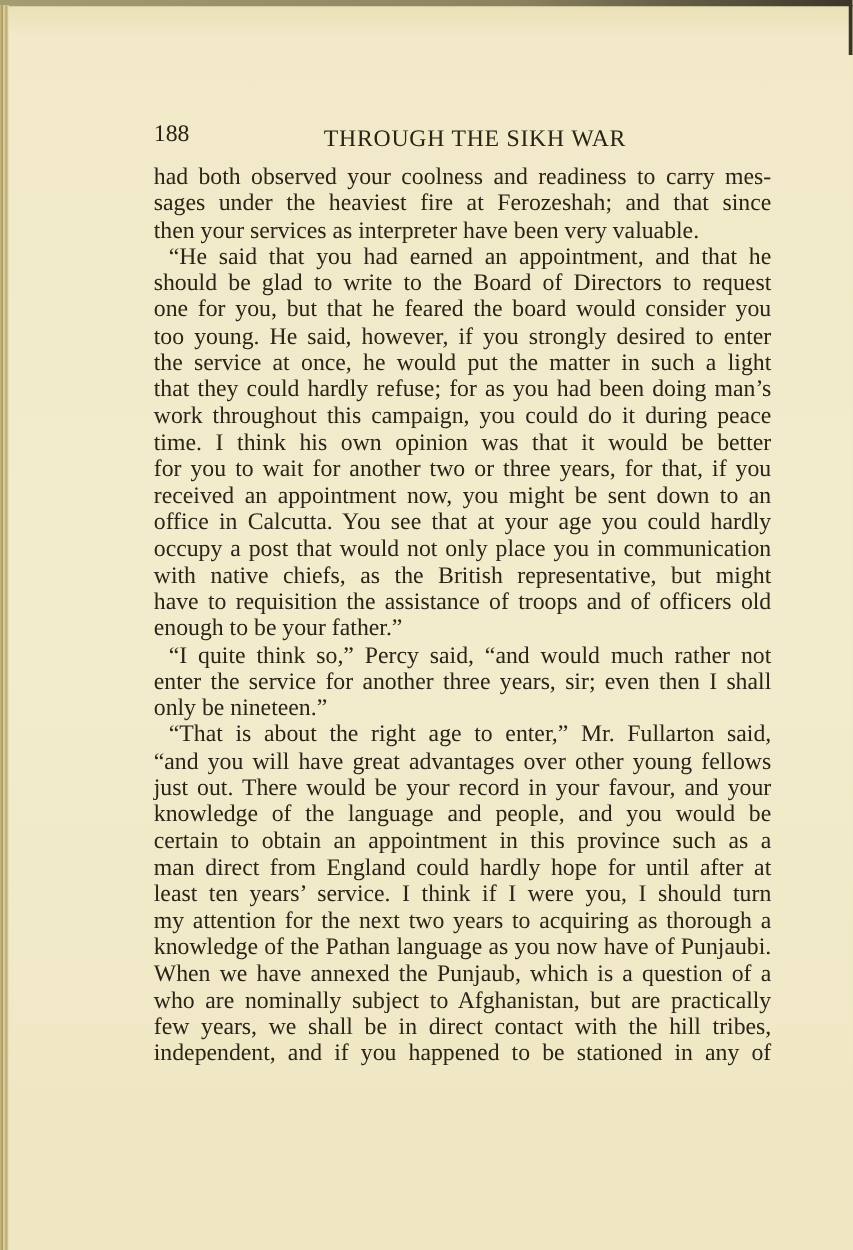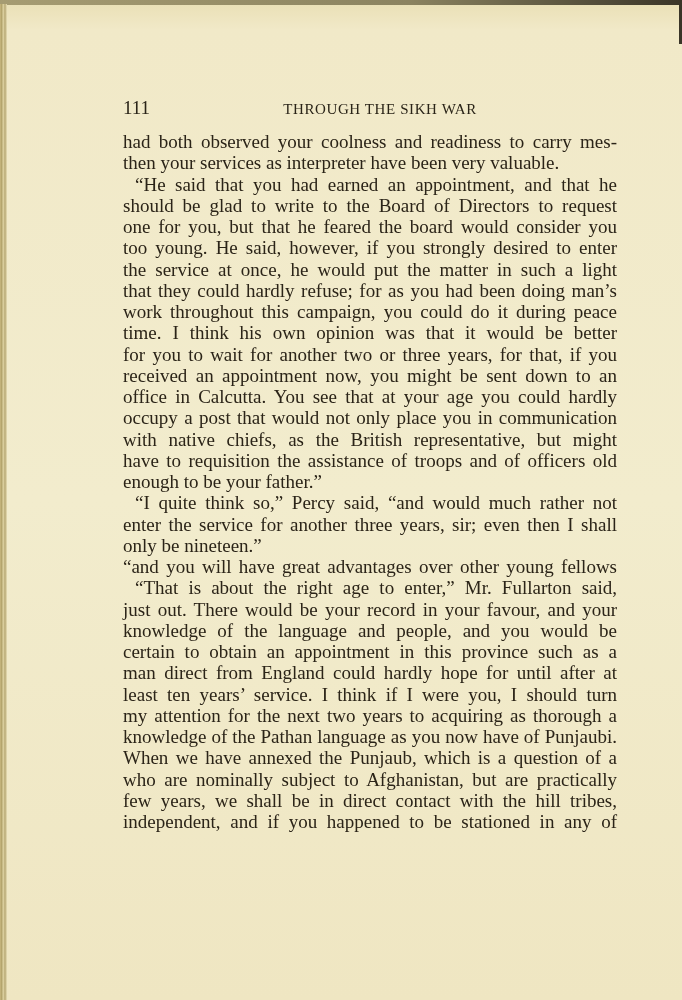--- a/index.html
+++ b/index.html
@@ -28,21 +28,21 @@
   }
   .header {
     position: absolute; top: 97px; left: 123px; width: 494px; height: 24px;
   }
   .page-number {
     position: absolute; left: 0; top: 0;
     font-size: 19px; color: #2a2418;
   }
   .running-head {
     position: absolute; left: 0; right: 0; top: 4px; text-align: center;
-    font-size: 15px; letter-spacing: 0.6px; color: #2a2418;
+    font-size: 19px; letter-spacing: 0.6px; color: #2a2418;
     padding-left: 20px;
   }
   .body-text {
     position: absolute; top: 131px; left: 123px; width: 494px;
     font-size: 19px; line-height: 21.25px; color: #2b2418;
   }
   .line {
     display: block; white-space: nowrap;
     text-align: justify; text-align-last: justify;
     height: 21.25px;
@@ -52,47 +52,48 @@
 </style>
 </head>
 <body>
 
 <div class="page">
   <div class="top-edge"></div>
   <div class="left-edge"></div>
   <div class="right-edge"></div>
 
   <div class="header">
-    <span class="page-number">111</span>
+    <span class="page-number">188</span>
     <span class="running-head">THROUGH THE SIKH WAR</span>
   </div>
 
   <div class="body-text" id="body-text">
       <span class="line">had both observed your coolness and readiness to carry mes-</span>
+      <span class="line">sages under the heaviest fire at Ferozeshah; and that since</span>
       <span class="line last">then your services as interpreter have been very valuable.</span>
       <span class="line indent">“He said that you had earned an appointment, and that he</span>
       <span class="line">should be glad to write to the Board of Directors to request</span>
       <span class="line">one for you, but that he feared the board would consider you</span>
       <span class="line">too young.  He said, however, if you strongly desired to enter</span>
       <span class="line">the service at once, he would put the matter in such a light</span>
       <span class="line">that they could hardly refuse; for as you had been doing man’s</span>
       <span class="line">work throughout this campaign, you could do it during peace</span>
       <span class="line">time.  I think his own opinion was that it would be better</span>
       <span class="line">for you to wait for another two or three years, for that, if you</span>
       <span class="line">received an appointment now, you might be sent down to an</span>
       <span class="line">office in Calcutta.  You see that at your age you could hardly</span>
       <span class="line">occupy a post that would not only place you in communication</span>
       <span class="line">with native chiefs, as the British representative, but might</span>
       <span class="line">have to requisition the assistance of troops and of officers old</span>
       <span class="line last">enough to be your father.”</span>
       <span class="line indent">“I quite think so,” Percy said, “and would much rather not</span>
       <span class="line">enter the service for another three years, sir; even then I shall</span>
       <span class="line last">only be nineteen.”</span>
+      <span class="line indent">“That is about the right age to enter,” Mr. Fullarton said,</span>
       <span class="line">“and you will have great advantages over other young fellows</span>
-      <span class="line indent">“That is about the right age to enter,” Mr. Fullarton said,</span>
       <span class="line">just out.  There would be your record in your favour, and your</span>
       <span class="line">knowledge of the language and people, and you would be</span>
       <span class="line">certain to obtain an appointment in this province such as a</span>
       <span class="line">man direct from England could hardly hope for until after at</span>
       <span class="line">least ten years’ service.  I think if I were you, I should turn</span>
       <span class="line">my attention for the next two years to acquiring as thorough a</span>
       <span class="line">knowledge of the Pathan language as you now have of Punjaubi.</span>
       <span class="line">When we have annexed the Punjaub, which is a question of a</span>
       <span class="line">who are nominally subject to Afghanistan, but are practically</span>
       <span class="line">few years, we shall be in direct contact with the hill tribes,</span>

